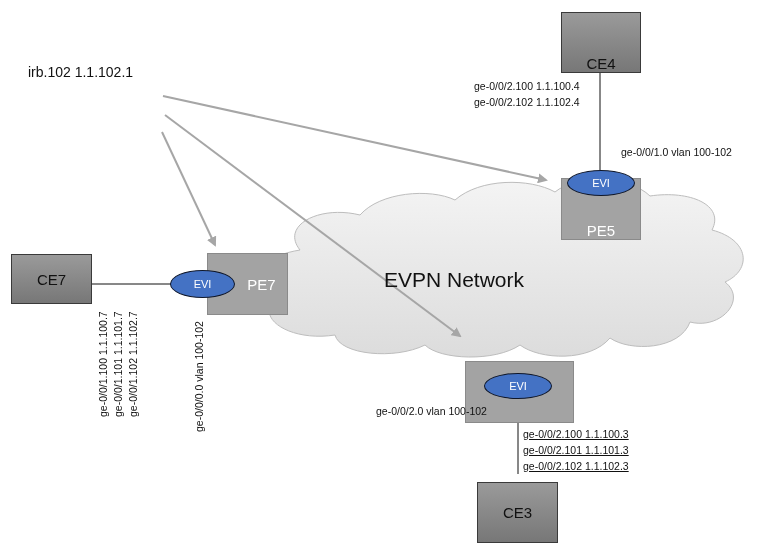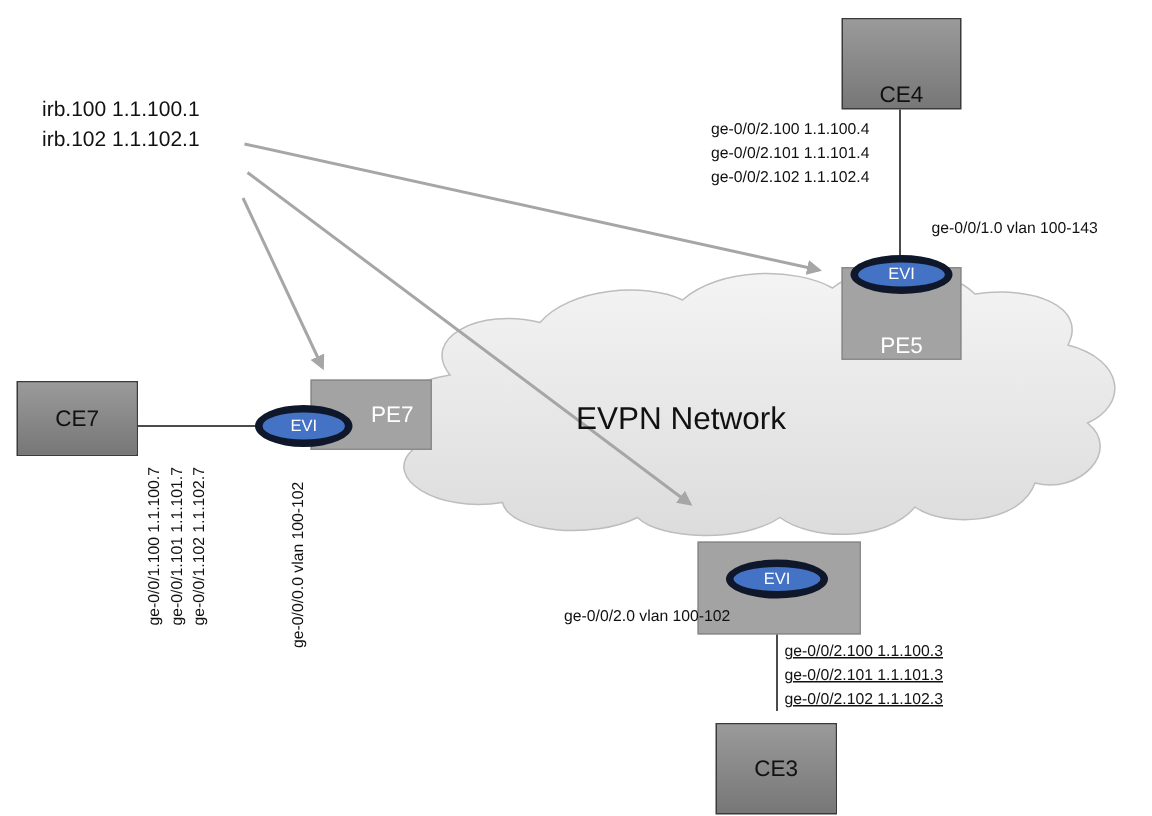--- a/index.html
+++ b/index.html
@@ -5,21 +5,21 @@
   html, body { margin: 0; padding: 0; background: #ffffff; }
   body { width: 768px; height: 544px; position: relative; overflow: hidden;
          font-family: "Liberation Sans", "DejaVu Sans", sans-serif; color: #111; }
   svg#diagram { position: absolute; left: 0; top: 0; width: 768px; height: 544px; }
   .lbl { position: absolute; white-space: nowrap; font-size: 10.5px; line-height: 16px; color: #111; }
   .irb { position: absolute; left: 28px; top: 62px; font-size: 14px; line-height: 20px; }
   .box { position: absolute; box-sizing: border-box; border: 1px solid #3a3a3a;
          display: flex; align-items: center; justify-content: center; font-size: 15px; }
   .ce { background: linear-gradient(#9a9a9a, #777777); color: #111; }
   .pe { background: #a3a3a3; border-color: #8a8a8a; color: #fff; font-size: 15px; }
-  .evi { position: absolute; background: #4472c4; border: 5px solid #0f172a; border-radius: 50%;
+  .evi { position: absolute; background: #4472c4; border: 1px solid #0f172a; border-radius: 50%;
          color: #fff; font-size: 11px; display: flex; align-items: center; justify-content: center; box-sizing: border-box; }
   .cloud-label { position: absolute; left: 384px; top: 268px; font-size: 21px; color: #111; }
   .vtext { position: absolute; transform-origin: left top; transform: rotate(-90deg);
            font-size: 10.5px; line-height: 15px; white-space: nowrap; }
 </style>
 </head>
 <body>
 
 <svg id="diagram" xmlns="http://www.w3.org/2000/svg">
   <defs>
@@ -50,53 +50,51 @@
   <line x1="600" y1="73" x2="600" y2="170" stroke="#111" stroke-width="1"></line>
   <line x1="92" y1="284" x2="172" y2="284" stroke="#111" stroke-width="1"></line>
   <line x1="518" y1="396" x2="518" y2="474" stroke="#111" stroke-width="1"></line>
 
   <line x1="163" y1="96" x2="546" y2="180" stroke="#a6a6a6" stroke-width="2" marker-end="url(#arrowHead)"></line>
   <line x1="162" y1="132" x2="215" y2="245" stroke="#a6a6a6" stroke-width="2" marker-end="url(#arrowHead)"></line>
   <line x1="165" y1="115" x2="460" y2="336" stroke="#a6a6a6" stroke-width="2" marker-end="url(#arrowHead)"></line>
 </svg>
 
 <div class="irb">
-  <div>irb.100 1.1.100.1</div>
   <div>irb.102 1.1.102.1</div>
 </div>
 
 <div class="cloud-label">EVPN Network</div>
 
 <div class="box ce" style="left:561px; top:12px; width:80px; height:61px;align-items:flex-end;">
   <span>CE4</span>
 </div>
 <div class="lbl" style="left:474px; top:78px; text-align:right;">
   <div>ge-0/0/2.100 1.1.100.4</div>
-  <div>ge-0/0/2.101 1.1.101.4</div>
   <div>ge-0/0/2.102 1.1.102.4</div>
 </div>
 
 <div class="box pe" style="left:561px; top:178px; width:80px; height:62px; align-items:flex-end; padding-bottom:0;">
   <span>PE5</span>
 </div>
 <div class="evi" style="left:567px; top:170px; width:68px; height:26px;">
   <span>EVI</span>
 </div>
-<div class="lbl" style="left:621px; top:144px;">ge-0/0/1.0 vlan 100-143</div>
+<div class="lbl" style="left:621px; top:144px;">ge-0/0/1.0 vlan 100-102</div>
 
 <div class="box ce" style="left:11px; top:254px; width:81px; height:50px;">
   <span>CE7</span>
 </div>
 <div class="vtext" style="left:96px; top:417px;">
   <div>ge-0/0/1.100 1.1.100.7</div>
   <div>ge-0/0/1.101 1.1.101.7</div>
   <div>ge-0/0/1.102 1.1.102.7</div>
 </div>
 
-<div class="box pe" style="left:207px; top:253px; width:81px; height:47px; padding-left:28px;">
+<div class="box pe" style="left:207px; top:253px; width:81px; height:62px; padding-left:28px;">
   <span>PE7</span>
 </div>
 <div class="evi" style="left:170px; top:270px; width:65px; height:28px;">
   <span>EVI</span>
 </div>
 <div class="vtext" style="left:192px; top:432px;">ge-0/0/0.0 vlan 100-102</div>
 
 <div class="box pe" style="left:465px; top:329px; width:109px; height:62px; align-items:flex-start; padding-top:20px;margin-top:32px;">
   <span>PE2</span>
 </div>

